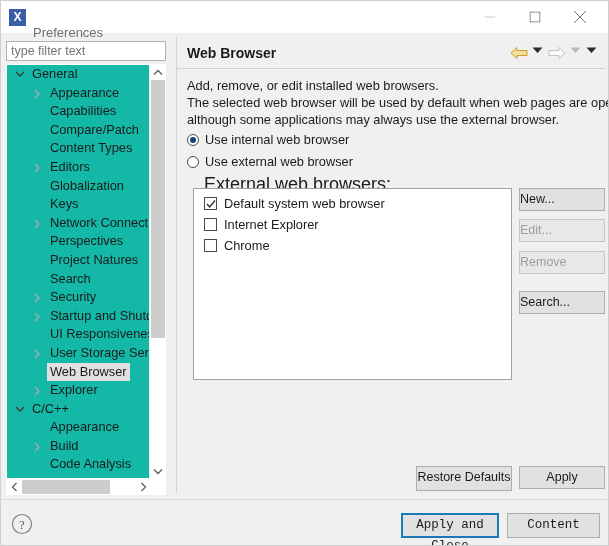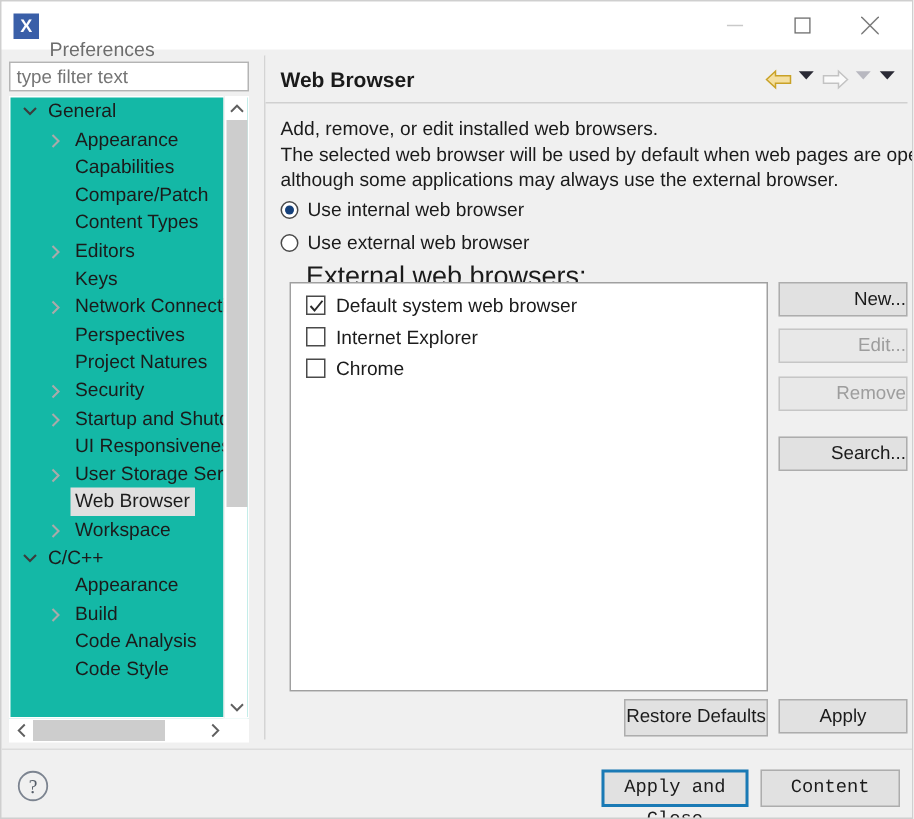--- a/index.html
+++ b/index.html
@@ -209,21 +209,21 @@
     border-radius: 50%;
   }
   .radio-row .rl { position: absolute; left: 18px; top: 0; white-space: nowrap; }
 
   #list-label {
     position: absolute; left: 10px; top: 139px;
     font-size: 18px; color: #1b1b1b; line-height: 16px; margin-left: 17px;
   }
   #browser-list {
     position: absolute; left: 16px; top: 151px;
-    width: 319px; height: 273px;
+    width: 319px; height: 192px;
     background: #ffffff;
     border: 1px solid #a0a0a0;
     box-sizing: border-box;
     overflow: hidden;
   }
   .list-item {
     position: relative;
     height: 19px; line-height: 19px;
     margin-top: 2px;
     font-size: 12.8px; color: #1b1b1b;
@@ -242,21 +242,21 @@
   .list-item .il { position: absolute; left: 30px; top: 0; }
 
   .sidebtn {
     position: absolute; left: 342px;
     width: 86px; height: 23px;
     background: #e1e1e1;
     border: 1px solid #adadad;
     box-sizing: border-box;
     font-family: "Liberation Sans", sans-serif;
     font-size: 12.5px; color: #1b1b1b;
-    text-align: right; line-height: 21px;
+    text-align: left; line-height: 21px;
     cursor: default;
   }
   .sidebtn.disabled { color: #9d9d9d; border-color: #c6c6c6; background: #e8e8e8; }
   #btn-new { top: 151px; }
   #btn-edit { top: 182px; }
   #btn-remove { top: 214px; }
   #btn-search { top: 254px; }
 
   #btn-restore {
     position: absolute; left: 239px; top: 429px;
@@ -362,35 +362,41 @@
         </div>
         <div class="tree-row d1">
           <span class="chev">
             <svg width="8" height="10" viewBox="0 0 8 10">
               <polyline points="2,1 6,5 2,9" fill="none" stroke="#aaaaaa" stroke-width="1.4"></polyline>
             </svg>
           </span>
           <span class="label">Editors</span>
         </div>
         <div class="tree-row d1">
+          <span class="label">Globalization</span>
+        </div>
+        <div class="tree-row d1">
           <span class="label">Keys</span>
         </div>
         <div class="tree-row d1">
           <span class="chev">
             <svg width="8" height="10" viewBox="0 0 8 10">
               <polyline points="2,1 6,5 2,9" fill="none" stroke="#aaaaaa" stroke-width="1.4"></polyline>
             </svg>
           </span>
           <span class="label">Network Connections</span>
         </div>
         <div class="tree-row d1">
           <span class="label">Perspectives</span>
         </div>
         <div class="tree-row d1">
           <span class="label">Project Natures</span>
+        </div>
+        <div class="tree-row d1">
+          <span class="label">Search</span>
         </div>
         <div class="tree-row d1">
           <span class="chev">
             <svg width="8" height="10" viewBox="0 0 8 10">
               <polyline points="2,1 6,5 2,9" fill="none" stroke="#aaaaaa" stroke-width="1.4"></polyline>
             </svg>
           </span>
           <span class="label">Security</span>
         </div>
         <div class="tree-row d1">
@@ -414,21 +420,21 @@
         </div>
         <div class="tree-row d1 sel">
           <span class="label">Web Browser</span>
         </div>
         <div class="tree-row d1">
           <span class="chev">
             <svg width="8" height="10" viewBox="0 0 8 10">
               <polyline points="2,1 6,5 2,9" fill="none" stroke="#aaaaaa" stroke-width="1.4"></polyline>
             </svg>
           </span>
-          <span class="label">Workspace</span>
+          <span class="label">Explorer</span>
         </div>
         <div class="tree-row d0">
           <span class="chev">
             <svg width="10" height="8" viewBox="0 0 10 8">
               <polyline points="1,2 5,6 9,2" fill="none" stroke="#3c3c3c" stroke-width="1.4"></polyline>
             </svg>
           </span>
           <span class="label">C/C++</span>
         </div>
         <div class="tree-row d1">

